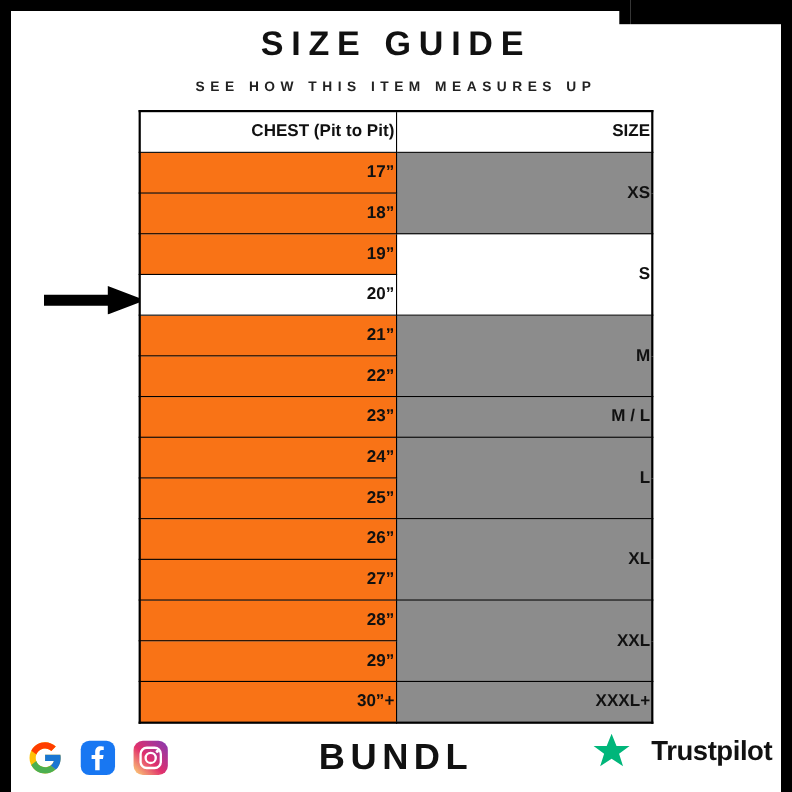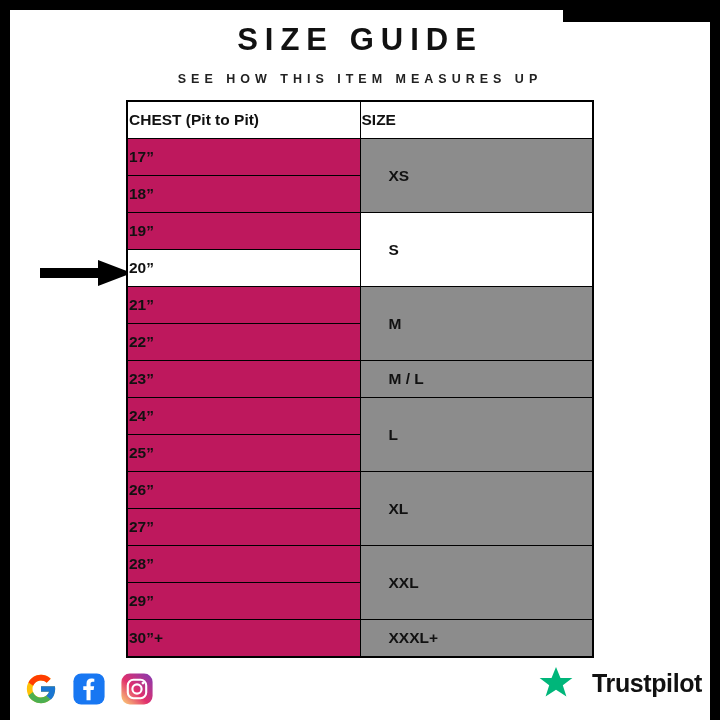--- a/index.html
+++ b/index.html
@@ -53,36 +53,36 @@
     width: 468px;
   }
   table.size-table {
     border-collapse: collapse;
     width: 468px;
     table-layout: fixed;
     border: 2px solid #000000;
   }
   table.size-table td {
     border: 1px solid #000000;
-    text-align: left;
+    text-align: right;
     vertical-align: middle;
     font-weight: bold;
     color: #111111;
     height: 34px;
     font-size: 15.5px;
     margin-top: 13px;
   }
   td.head {
     background: #ffffff;
     font-size: 16.5px;
     height: 38px;
   }
   td.chest {
     width: 194px;
-    background: #be185d;
+    background: #f97316;
   }
   td.size {
     width: 272px;
     background: #8c8c8c;
     font-size: 17px;
     padding-left: 28px;
   }
   td.white {
     background: #ffffff;
   }
@@ -257,20 +257,21 @@
             </linearGradient>
           </defs>
           <rect x="2" y="2" width="44" height="44" rx="12" fill="url(#igGrad)"></rect>
           <rect x="11" y="11" width="26" height="26" rx="8" fill="none" stroke="#ffffff" stroke-width="3"></rect>
           <circle cx="24" cy="24" r="6.5" fill="none" stroke="#ffffff" stroke-width="3"></circle>
           <circle cx="32.4" cy="15.6" r="2" fill="#ffffff"></circle>
         </svg>
       </div>
 
       <div class="brand">
+        <div class="brand-name">BUNDL</div>
       </div>
 
       <div class="trustpilot">
         <svg width="34" height="34" viewBox="0 0 32 32">
           <polygon points="16,1 20.2,11.4 31.4,11.4 22.4,18 25.8,28.8 16,22.3 6.2,28.8 9.6,18 0.6,11.4 11.8,11.4" fill="#00B67A"></polygon>
         </svg>
         <span class="tp-label">Trustpilot</span>
       </div>
 
     </div>

